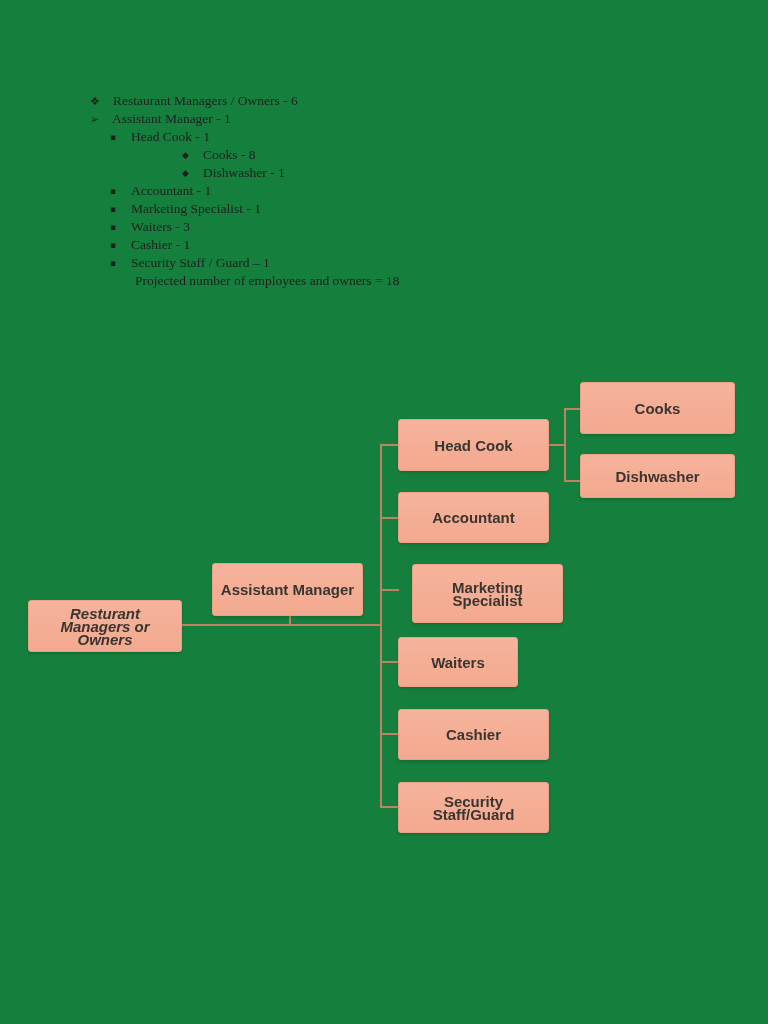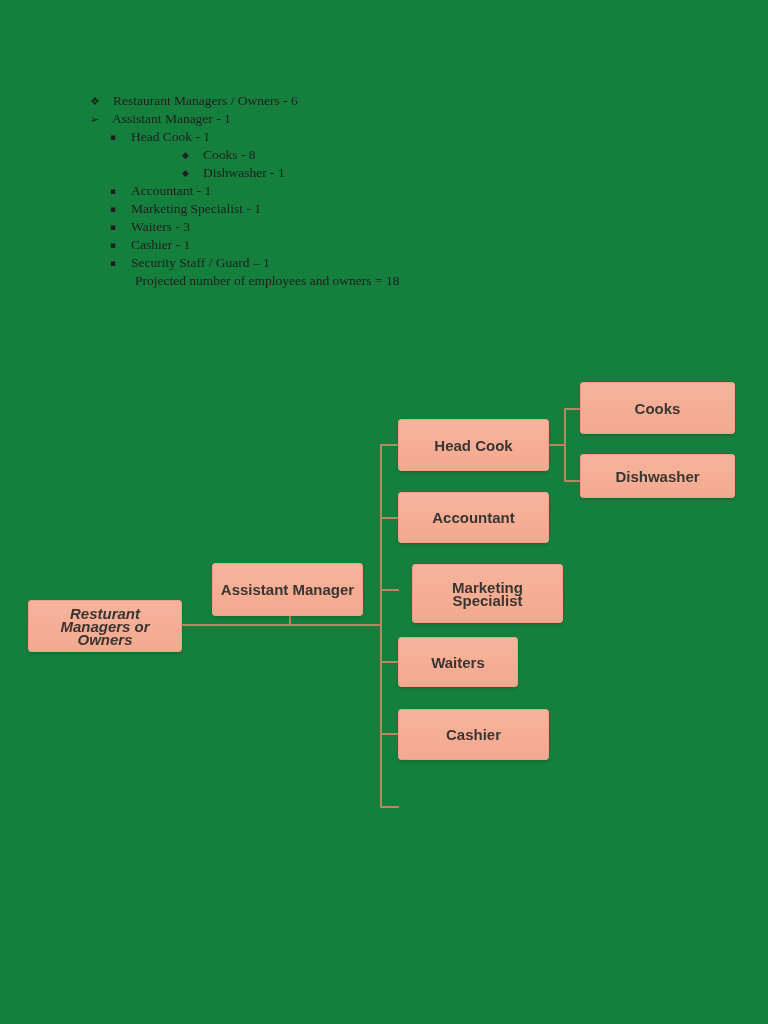--- a/index.html
+++ b/index.html
@@ -92,16 +92,17 @@
   <div class="conn" style="left:564px; top:408px; width:16px; height:2px;"></div>
   <div class="conn" style="left:564px; top:480px; width:16px; height:2px;"></div>
 
   <div class="node" style="left:28px; top:600px; width:154px; height:52px;font-style:italic;">Resturant Managers or Owners</div>
   <div class="node" style="left:212px; top:563px; width:151px; height:53px;">Assistant Manager</div>
   <div class="node" style="left:398px; top:419px; width:151px; height:52px;">Head Cook</div>
   <div class="node" style="left:398px; top:492px; width:151px; height:51px;">Accountant</div>
   <div class="node" style="left:412px; top:564px; width:151px; height:59px;">Marketing Specialist</div>
   <div class="node" style="left:398px; top:637px; width:120px; height:50px;">Waiters</div>
   <div class="node" style="left:398px; top:709px; width:151px; height:51px;">Cashier</div>
+  <div class="node" style="left:398px; top:782px; width:151px; height:51px;">Security Staff/Guard</div>
   <div class="node" style="left:580px; top:382px; width:155px; height:52px;">Cooks</div>
   <div class="node" style="left:580px; top:454px; width:155px; height:44px;">Dishwasher</div>
 
 </div>
 
 </body></html>

